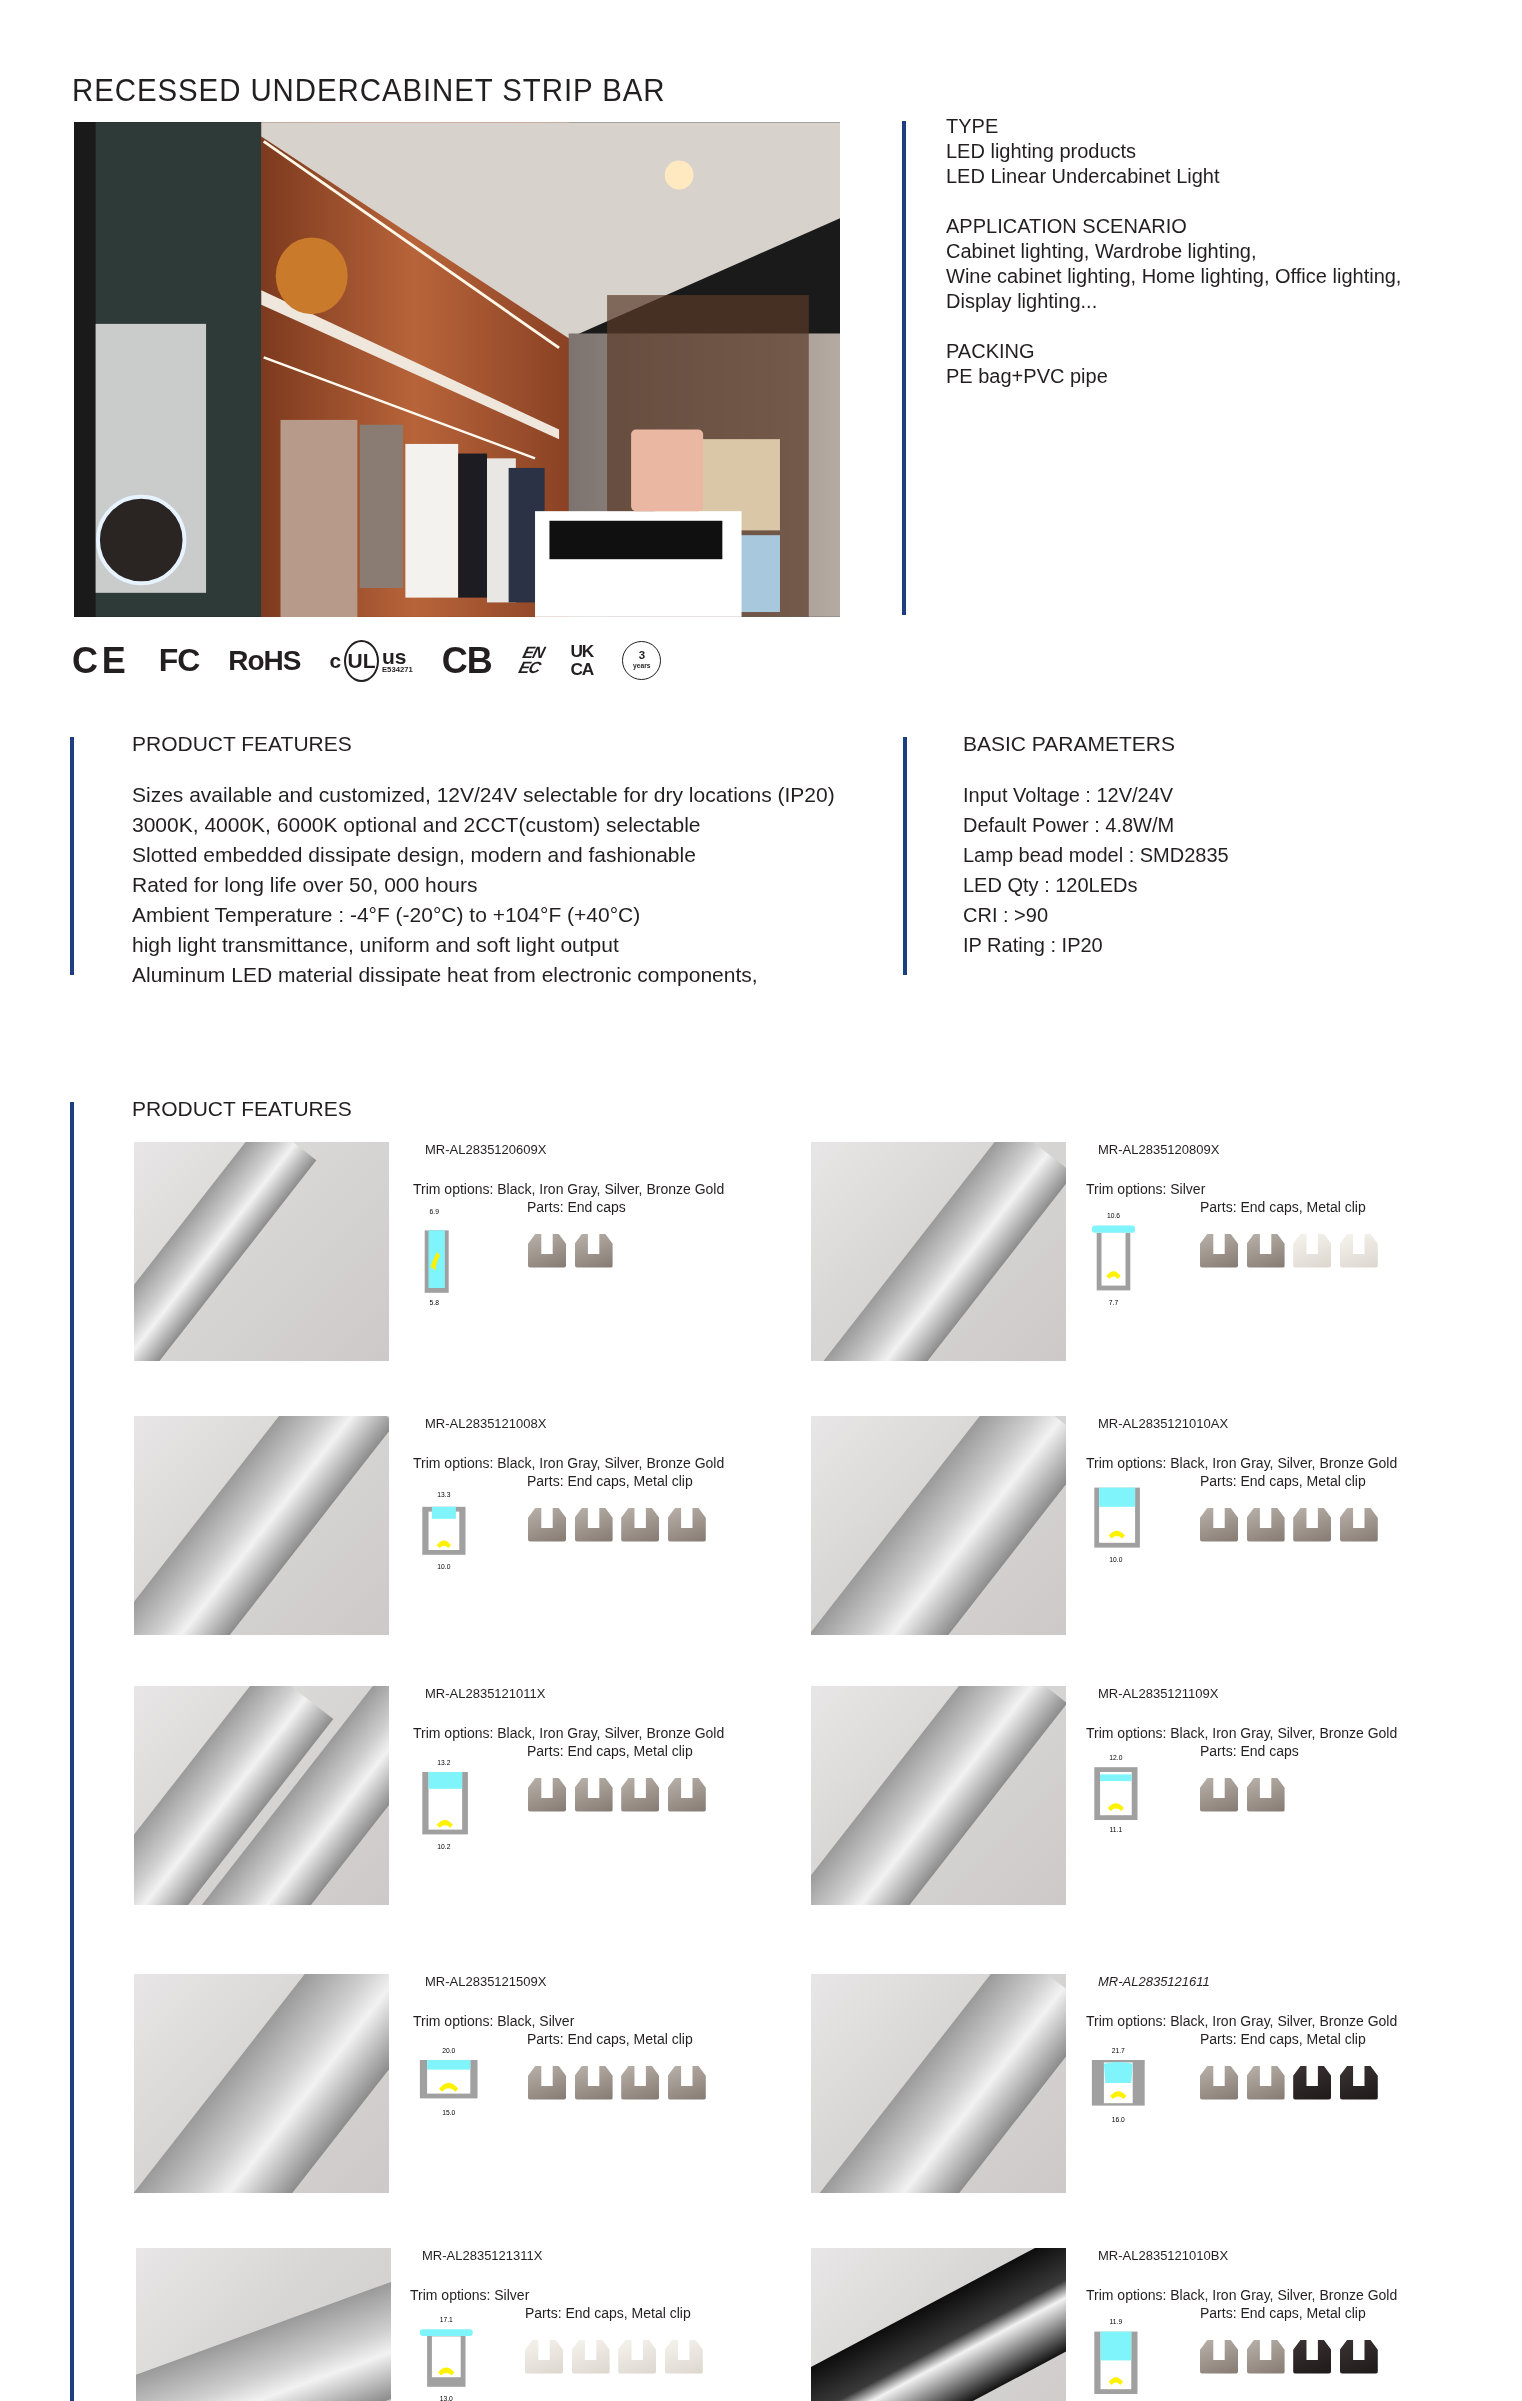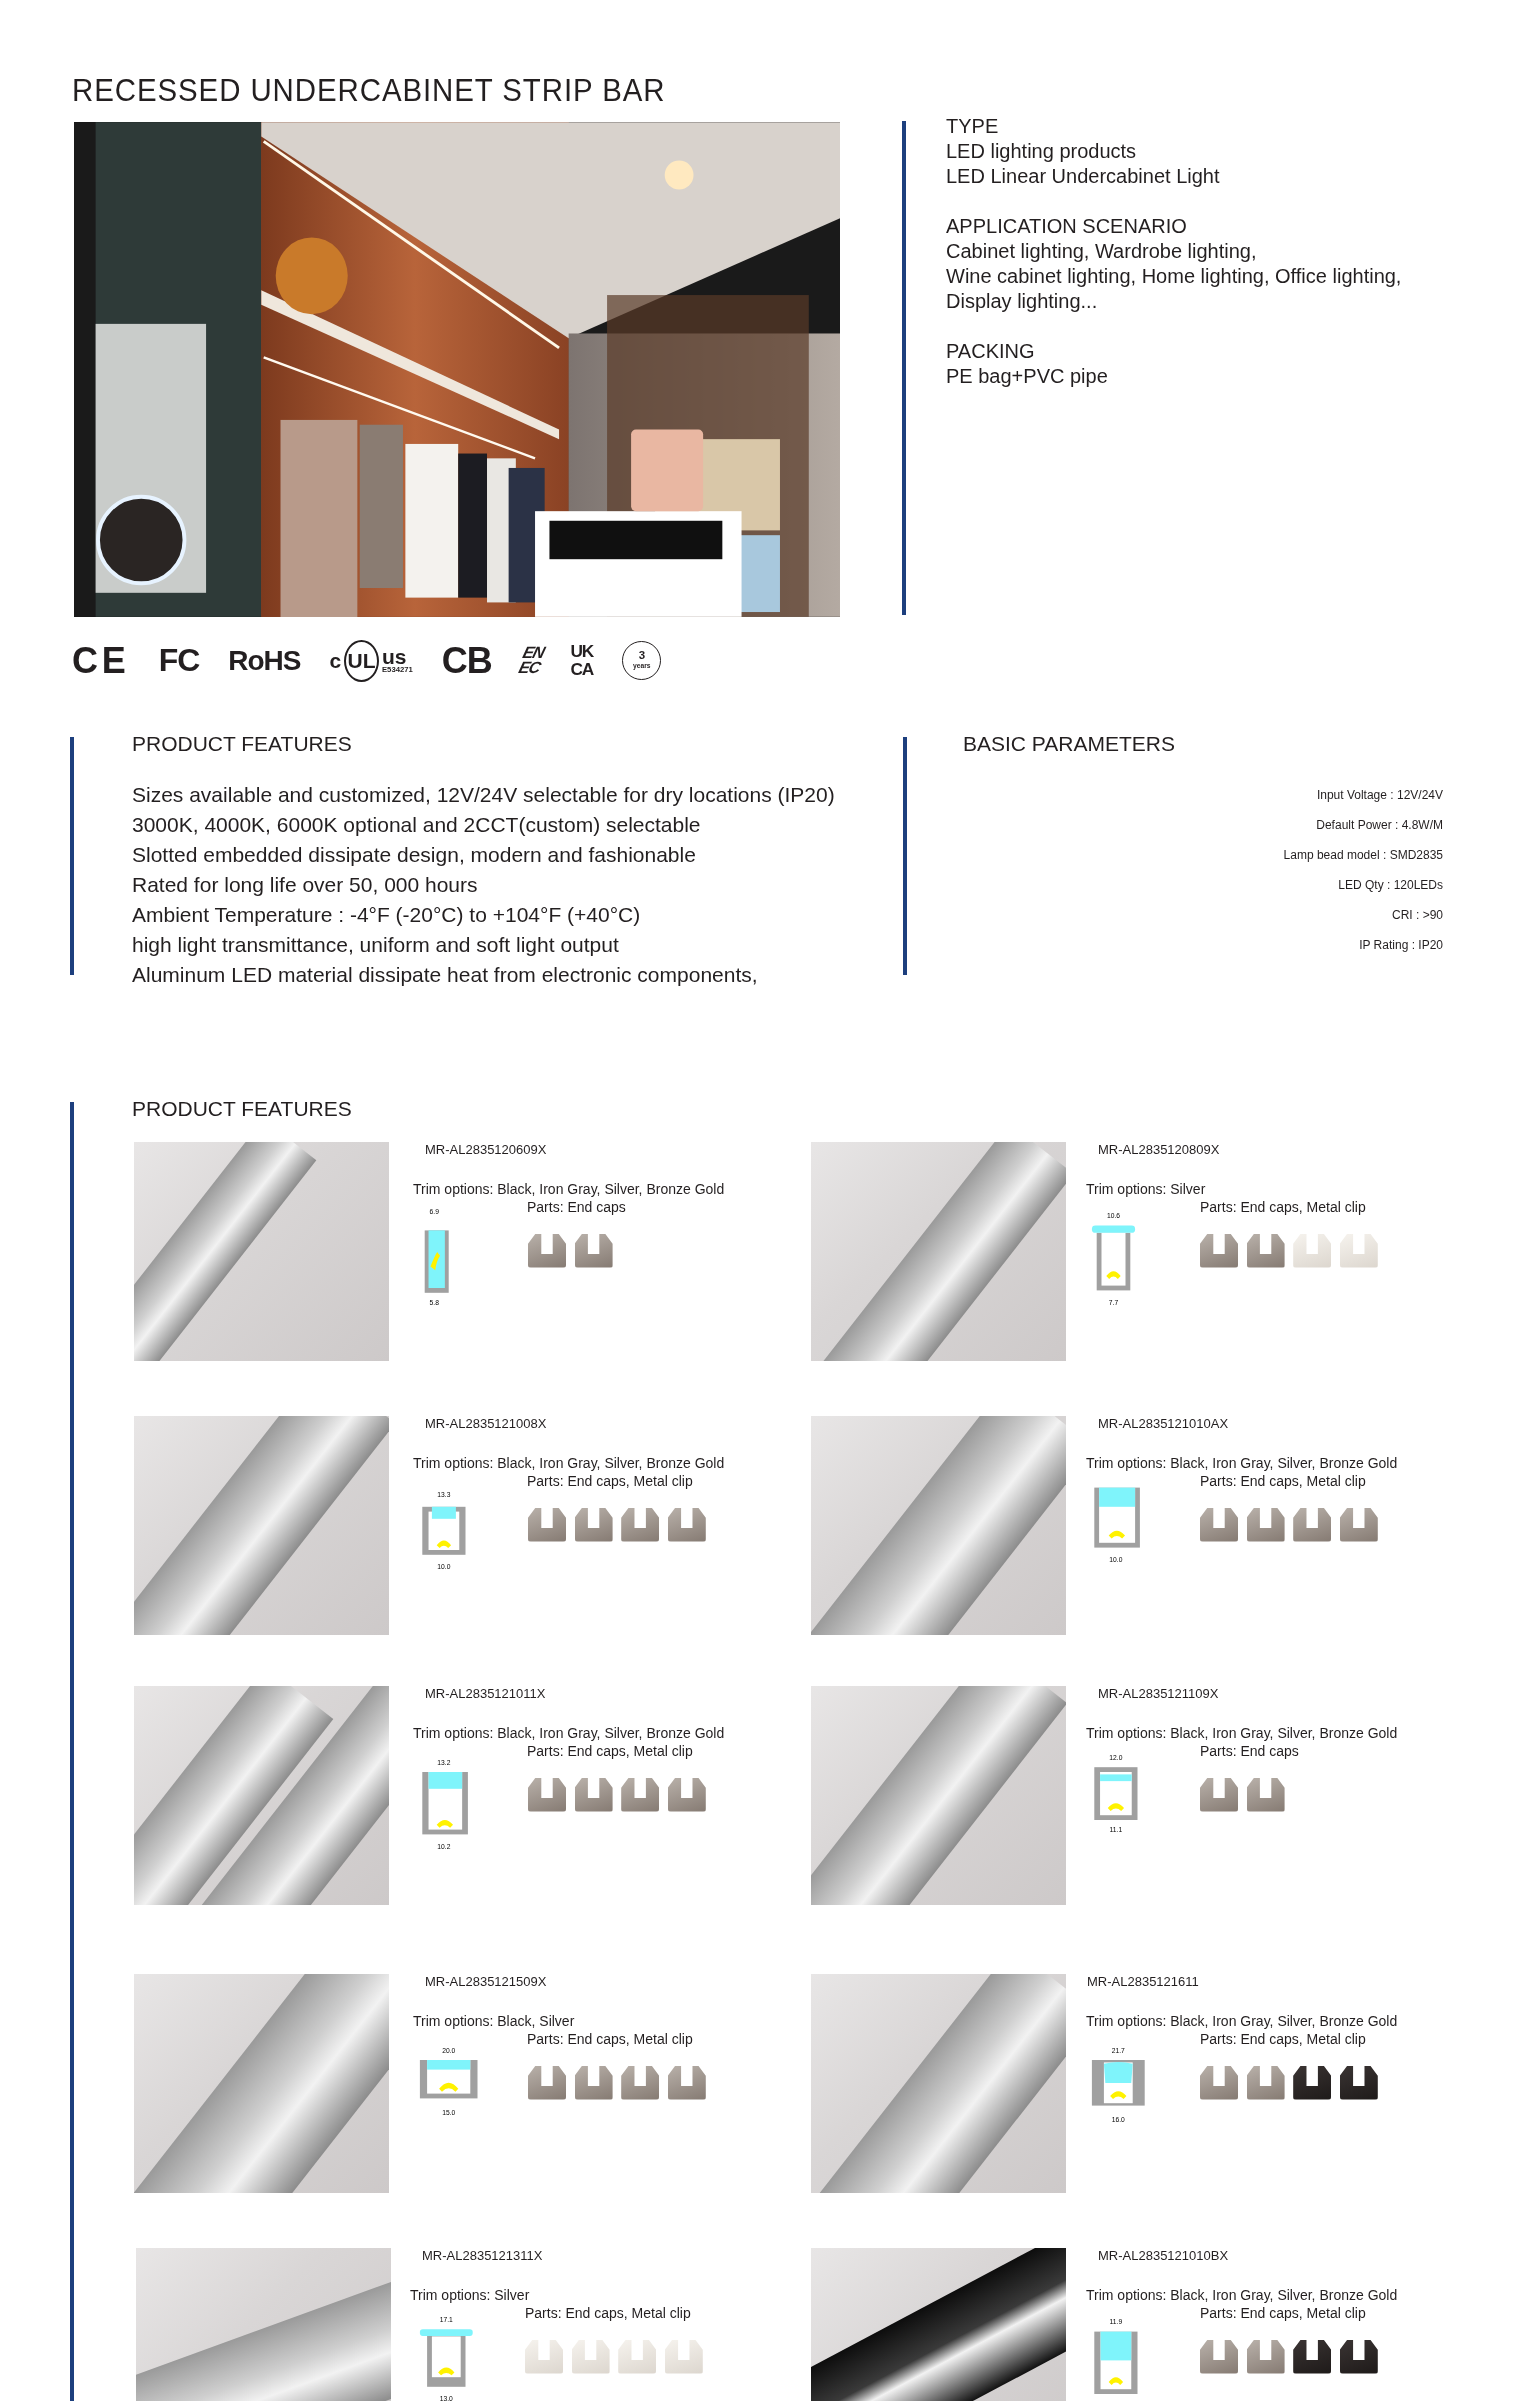--- a/index.html
+++ b/index.html
@@ -5,21 +5,21 @@
   html, body { margin:0; padding:0; background:#ffffff; }
   body { width:1523px; height:3204px; position:relative; overflow:hidden; font-family:"Liberation Sans", sans-serif; color:#231f20; }
   .abs { position:absolute; }
   .title { left:72px; top:72px; font-size:32px; letter-spacing:1px; transform:scaleX(0.92); transform-origin:left top; font-weight:400; }
   .bar { background:#1d3f7e; width:4.3px; }
   .hero { left:74px; top:122px; width:766px; height:495px; overflow:hidden; background:#111; }
   .h-head { font-size:20px; line-height:25px; }
   .h-line { font-size:20px; line-height:25px; }
   .section-title { font-size:21px; }
   .feat-line { font-size:21px; line-height:30px; }
-  .param-line { font-size:12px; line-height:30px;text-align:right; }
+  .param-line { font-size:20px; line-height:30px; }
   .cert-row { left:72px; top:639px; height:43px; display:flex; align-items:center; gap:29px; }
   .cert { font-weight:700; font-size:31px; color:#231f20; letter-spacing:-1px; display:flex; align-items:center; }
   .cert-ul { display:flex; align-items:center; gap:2.9px; font-weight:700; font-size:21px; }
   .ul-circle { width:31px; height:38px; border:2.4px solid #231f20; border-radius:50%; display:flex; align-items:center; justify-content:center; font-size:21px; }
   .warranty { width:37px; height:37px; border:1.9px solid #231f20; border-radius:50%; display:flex; flex-direction:column; align-items:center; justify-content:center; font-size:11.5px; font-weight:700; line-height:10.6px; }
   .prod { position:absolute; width:672px; height:221px; }
   .prod-photo { position:absolute; left:0; top:0; width:255px; height:219px; background:linear-gradient(135deg,#e8e6e6 0%,#d9d6d6 40%,#cdc9c9 100%); overflow:hidden; }
   .prod-photo .rail { position:absolute; background:linear-gradient(90deg,#9a9a9a,#cfcfcf 40%,#f2f2f2 60%,#8c8c8c); transform:rotate(38deg); }
   .prod-code { position:absolute; left:279px; top:0; font-size:13px;margin-left:12px; }
   .prod-trim { position:absolute; left:279px; top:23px; font-size:14px;margin-top:16px; }
@@ -300,21 +300,21 @@
       <div class="clip"></div>
       <div class="clip"></div>
       <div class="clip"></div>
     </div>
 </div>
 
 <div class="prod" style="left:811px; top:1974px;">
   <div class="prod-photo">
       <div class="rail" style="left:86px;top:-29px;width:110px;height:336px;"></div>
     </div>
-  <div class="prod-code" style="left:264px;">MR-AL2835121611</div>
+  <div class="prod-code" style="left:275px;font-style:italic;">MR-AL2835121611</div>
   <div class="prod-trim" style="left:275px;">Trim options: Black, Iron Gray, Silver, Bronze Gold</div>
   <div class="prod-parts" style="left:389px;">Parts: End caps, Metal clip</div>
   <svg class="prod-diagram" style="left:276px;" viewBox="0 0 160 250">
     <rect x="10" y="50" width="110" height="95" fill="#a0a0a0"></rect>
       <rect x="35" y="55" width="60" height="85" fill="#fff"></rect>
       <path d="M35 58 q30 -8 60 0 l-3 40 h-54z" fill="#7ff4fb"></path>
       <path d="M48 125 q17 -20 34 0 l-6 6 q-11 -10 -22 0z" fill="#fff200"></path>
     <text x="65" y="35" font-size="14" text-anchor="middle">21.7</text>
     <text x="65" y="180" font-size="14" text-anchor="middle">16.0</text>
   </svg>

